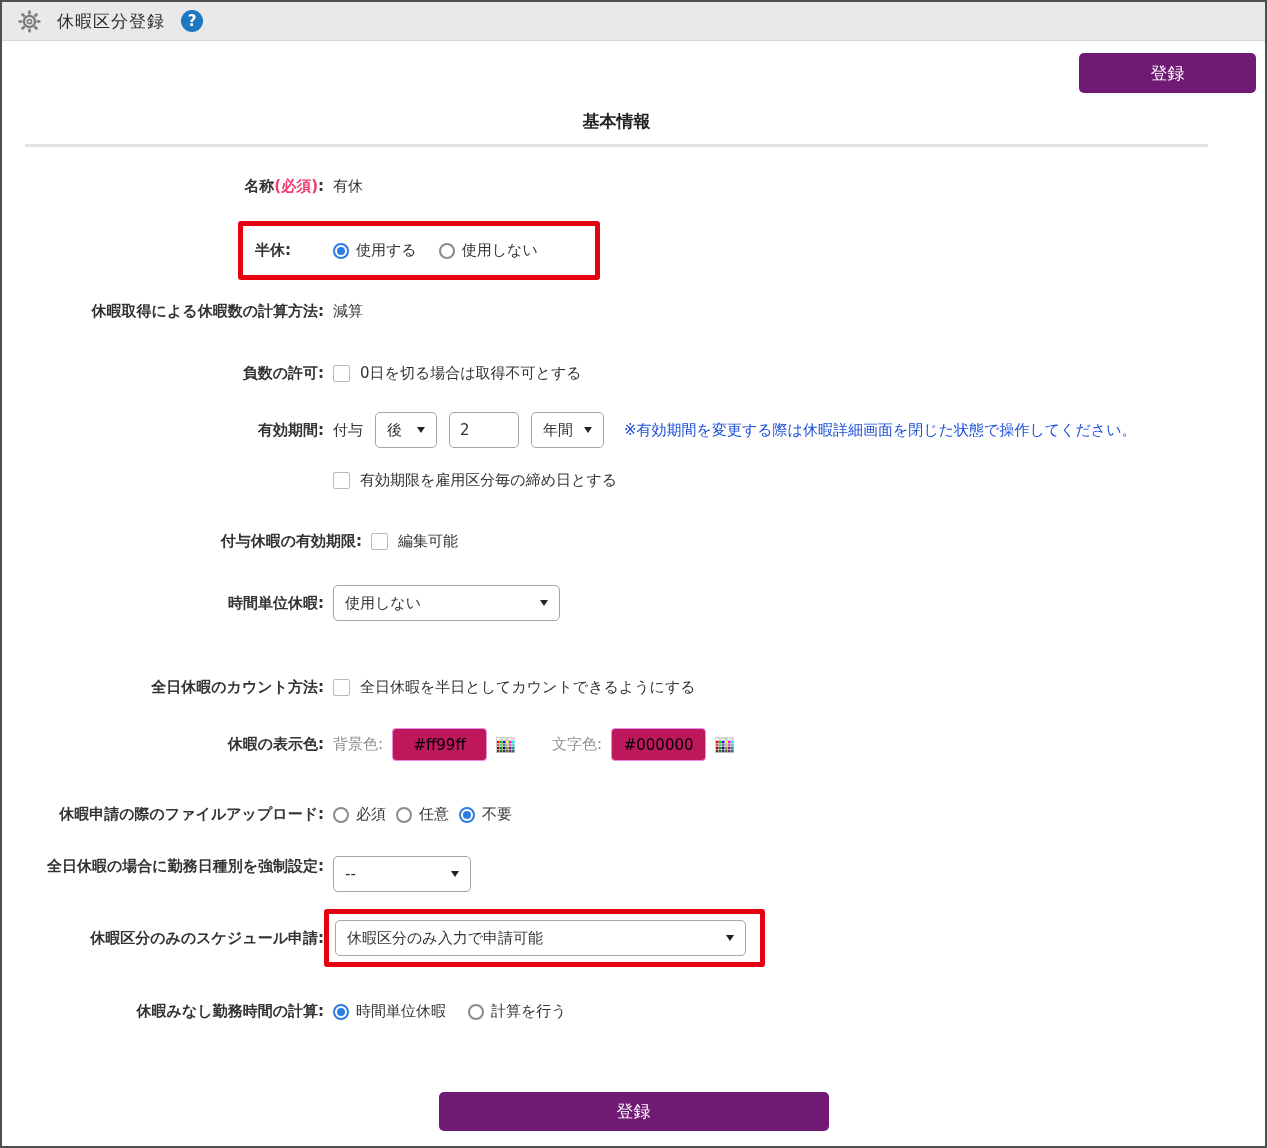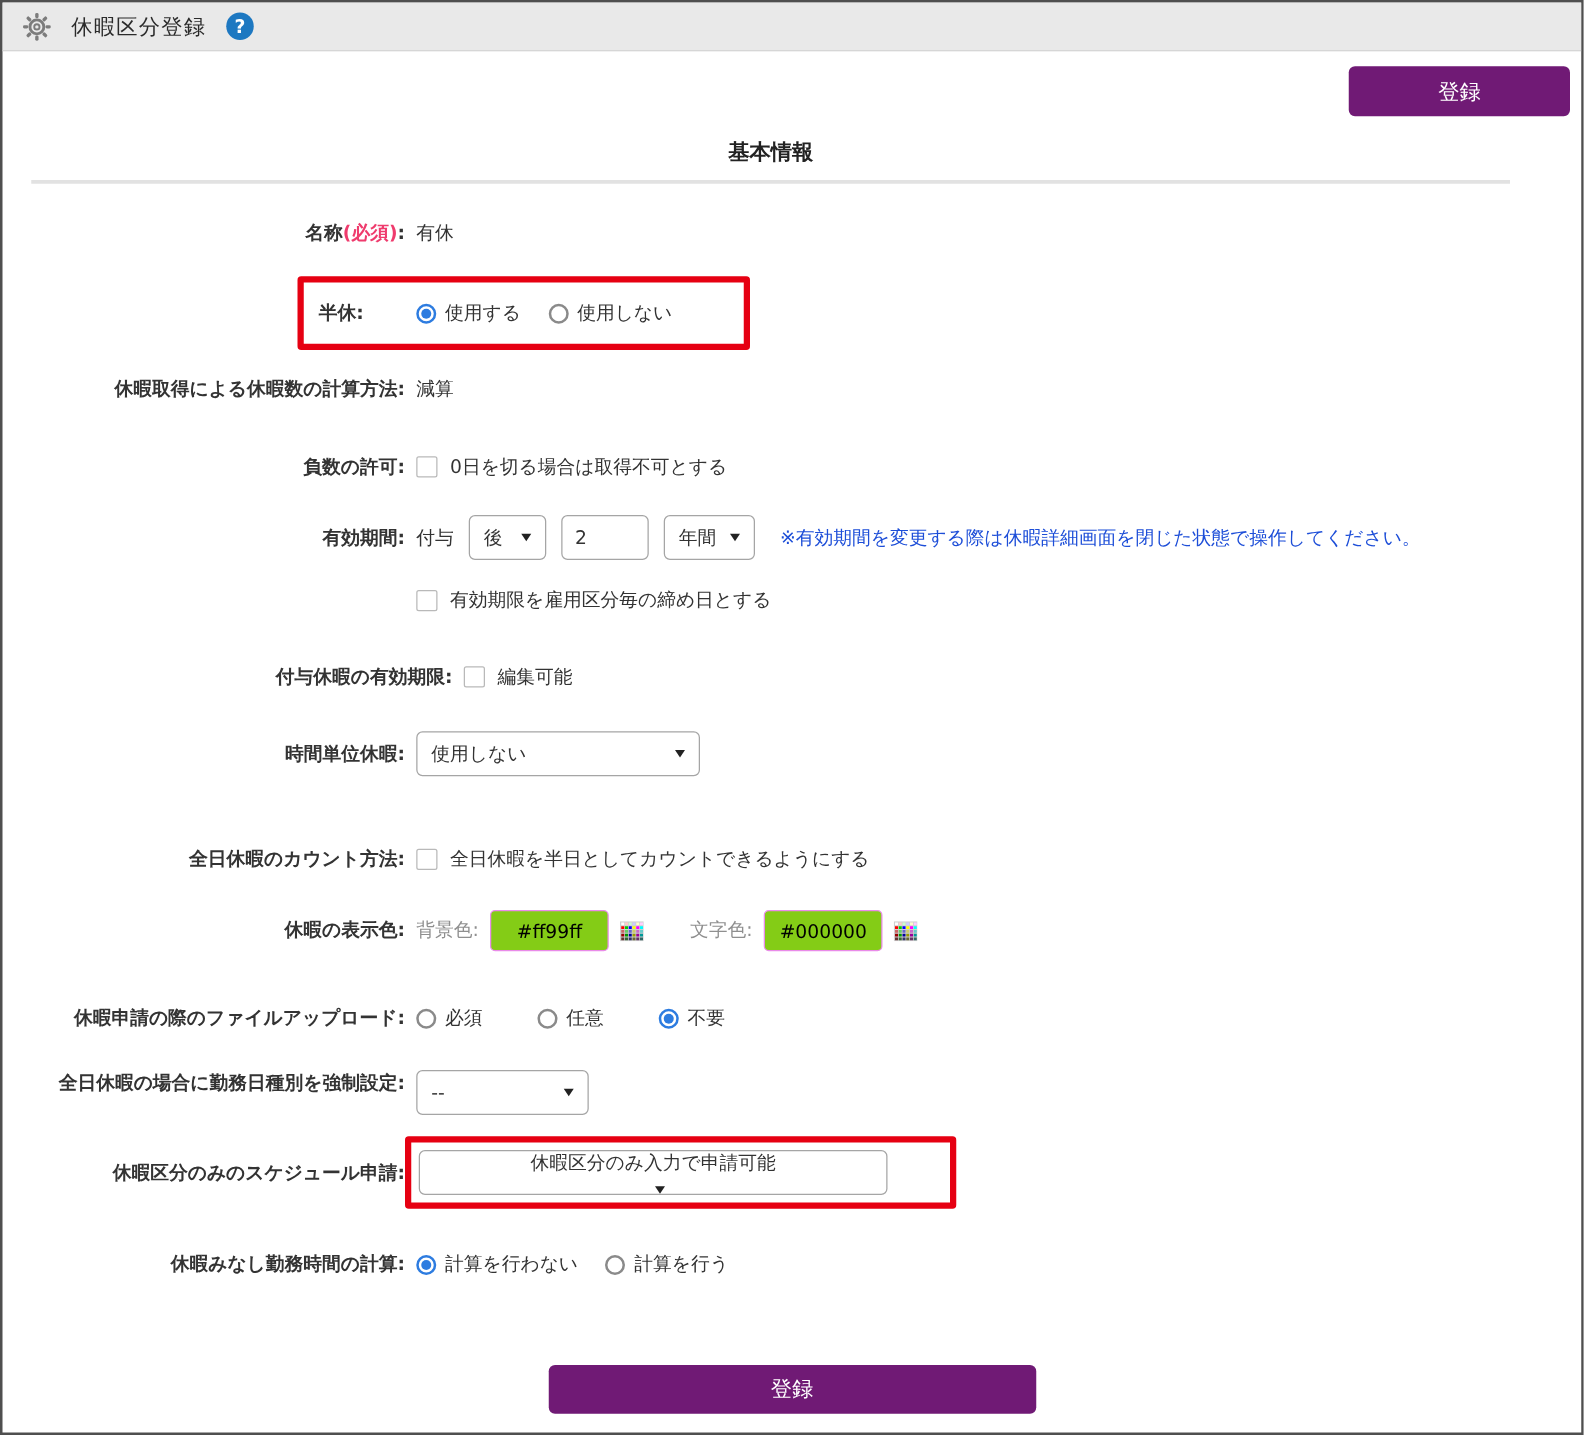--- a/index.html
+++ b/index.html
@@ -35,21 +35,21 @@
   
   .cb { width:17px; height:17px; border:1px solid #b9b9b9; border-radius:2px; background:#fff; display:inline-block; flex-shrink:0; cursor:pointer; }
   .radio { width:16px; height:16px; border-radius:50%; border:2px solid #8a8a8a; background:#fff; position:relative; flex-shrink:0; cursor:pointer; }
   .radio.sel { border-color:#2d7ce0; }
   .radio.sel::after { content:""; position:absolute; inset:2px; border-radius:50%; background:#2d7ce0; }
   .opt { display:flex; align-items:center; gap:7px; cursor:pointer; }
   .opt-gap { display:flex; align-items:center; gap:22px; }
   .selbox { height:36px; border:1px solid #a5a5a5; border-radius:5px; background:#fff; display:flex; align-items:center; justify-content:space-between; padding:0 11px; cursor:pointer; }
   .tri { width:0; height:0; border-left:4.5px solid transparent; border-right:4.5px solid transparent; border-top:6px solid #222; flex-shrink:0; margin-left:10px; }
   .numinput { width:70px; height:36px; border:1px solid #a5a5a5; border-radius:5px; padding:0 10px; font-size:15px; font-family:inherit; color:#333; }
-  .colorinput { width:95px; height:33px; background:#84cc16; border:1px solid #e98be9; border-radius:4px; text-align:center; font-size:15px; font-family:inherit; color:#000; cursor:pointer; }
+  .colorinput { width:95px; height:33px; background:#be185d; border:1px solid #e98be9; border-radius:4px; text-align:center; font-size:15px; font-family:inherit; color:#000; cursor:pointer; }
   .palette { cursor:pointer; display:inline-flex; }
 
   
   .hlbox { border:5px solid #e60012; border-radius:3px; display:flex; align-items:center; }
   .box1 { margin-left:236px; width:362px; height:59px; padding:0 12px; }
   .box1 .lbl-in { width:69px; text-align:left; font-weight:bold; flex-shrink:0; }
   .box2 { width:441px; height:58px; padding:0 6px; }
 
   
   .mt-name { margin-top:29px; }
@@ -64,21 +64,21 @@
   .mt-color{ margin-top:30px; }
   .mt-file { margin-top:43px; }
   .mt-force{ margin-top:31px; }
   .mt-box2 { margin-top:17px; }
   .mt-deem { margin-top:34px; }
 
   .w-timing { width:62px; }
   .w-unit { width:73px; }
   .w-hourly { width:227px; }
   .w-force { width:138px; }
-  .w-sched { width:375px;flex-direction:column; }
+  .w-sched { width:411px; }
   .gap12 { gap:12px; }
 </style>
 </head>
 <body>
 
 <svg width="0" height="0" style="position:absolute">
   <defs>
     <g id="pal-grid">
       <rect x="0" y="0" width="19" height="16" fill="#cfcfcf"></rect>
       <g>
@@ -255,21 +255,21 @@
       <span class="palette">
           <svg width="19" height="16">
             <use href="#pal-grid"></use>
           </svg>
         </span>
     </div>
   </div>
 
   <div class="row mt-file">
     <div class="lbl">休暇申請の際のファイルアップロード:</div>
-    <div class="ctrl" style="gap:44px">
+    <div class="ctrl" style="gap:10px">
       <span class="opt">
         <span class="radio"></span>
         <span>必須</span>
       </span>
       <span class="opt">
         <span class="radio"></span>
         <span>任意</span>
       </span>
       <span class="opt">
         <span class="radio sel"></span>
@@ -296,21 +296,21 @@
         <span class="tri"></span>
       </span>
     </div>
   </div>
 
   <div class="row mt-deem">
     <div class="lbl">休暇みなし勤務時間の計算:</div>
     <div class="ctrl" style="gap:22px">
       <span class="opt">
         <span class="radio sel"></span>
-        <span>計算を行わない</span>
+        <span>時間単位休暇</span>
       </span>
       <span class="opt">
         <span class="radio"></span>
         <span>計算を行う</span>
       </span>
     </div>
   </div>
 
   <div class="bottom-action">
     <button class="btn-register bottom">登録</button>

